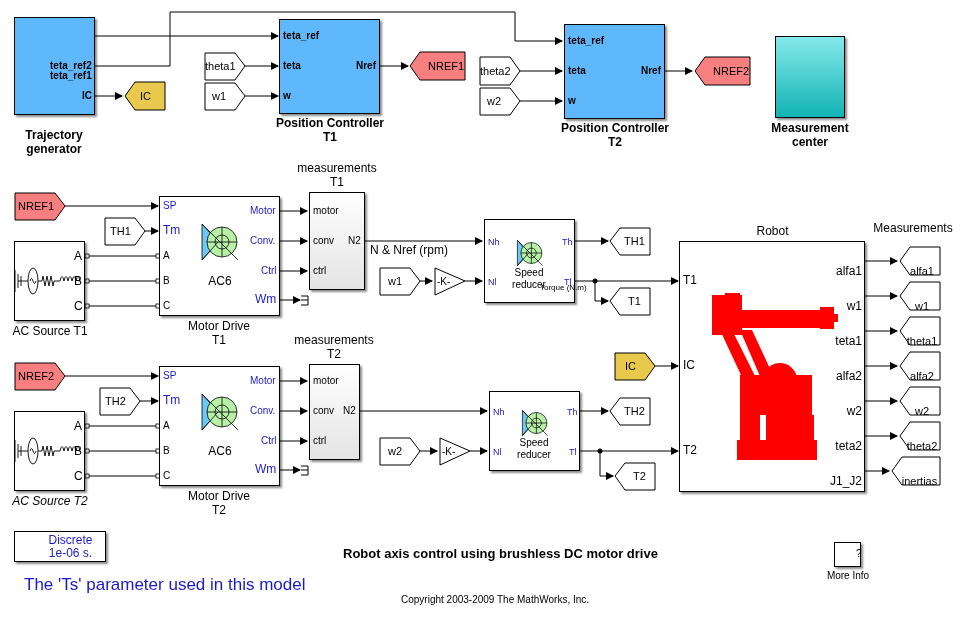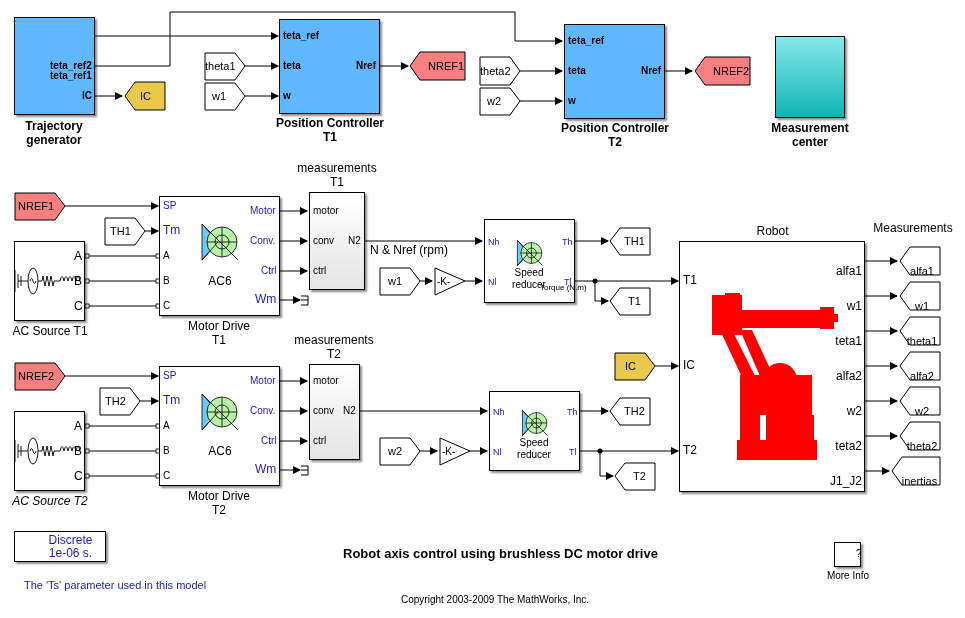--- a/index.html
+++ b/index.html
@@ -9,21 +9,21 @@
   .blue { background:#5eb8fb; }
   .white { background:#fff; }
   .grad { background:linear-gradient(#ffffff,#e4e4e4); }
   .cyan { background:linear-gradient(#86e9ea,#11b3b4); }
   .blab { position:absolute; font-size:12px; text-align:center; color:#000; line-height:14px; }
   .bold { font-weight:bold; }
   .port { position:absolute; font-size:10px; white-space:nowrap; line-height:12px; }
   .pb { color:#1a1acc; }
   .tag { position:absolute; font-size:11px; text-align:center; line-height:12px; }
   .title { position:absolute; font-weight:bold; font-size:13px; }
-  .note { position:absolute; font-size:11px; color:#1a1acc; line-height:14px; }
+  .note { position:absolute; font-size:17px; color:#1a1acc; line-height:14px; }
   .small { font-size:9px; }
 </style>
 </head>
 <body>
 
 <svg id="canvas" viewBox="0 0 965 618" xmlns="http://www.w3.org/2000/svg">
   <defs>
     <marker id="ar" markerWidth="8" markerHeight="8" refX="7" refY="4" orient="auto" markerUnits="userSpaceOnUse">
       <path d="M0,0 L8,4 L0,8 z" fill="#000"></path>
     </marker>
@@ -149,21 +149,21 @@
     <path d="M30,451 q1.5,-5 3,0 q1.5,5 3,0"></path>
     <path d="M38,451 H42 l1,-5 l2,10 l2,-10 l2,10 l2,-10 l2,10 l1,-5 H60"></path>
     <path d="M60,451 q2,-9 4,0 q2,-9 4,0 q2,-9 4,0 q2,-9 4,0 q2,-9 4,0"></path>
   </g>
 </svg>
 
 <div class="blk blue" style="left:14px;top:17px;width:81px;height:98px;"></div>
 <span class="port bold" style="left:50px;top:30px;margin-top:40px;">teta_ref1</span>
 <span class="port bold" style="left:50px;top:60px;">teta_ref2</span>
 <span class="port bold" style="left:82px;top:90px;">IC</span>
-<div class="blab bold" style="left:4px;top:119px;width:100px;">
+<div class="blab bold" style="left:4px;top:128px;width:100px;">
   <div>Trajectory</div>
   <div>generator</div>
 </div>
 <span class="tag" style="left:140px;top:90px;">IC</span>
 
 <span class="tag" style="left:205px;top:60px;">theta1</span>
 <span class="tag" style="left:212px;top:90px;">w1</span>
 
 <div class="blk blue" style="left:279px;top:19px;width:101px;height:95px;"></div>
 <span class="port bold" style="left:283px;top:30px;">teta_ref</span>

